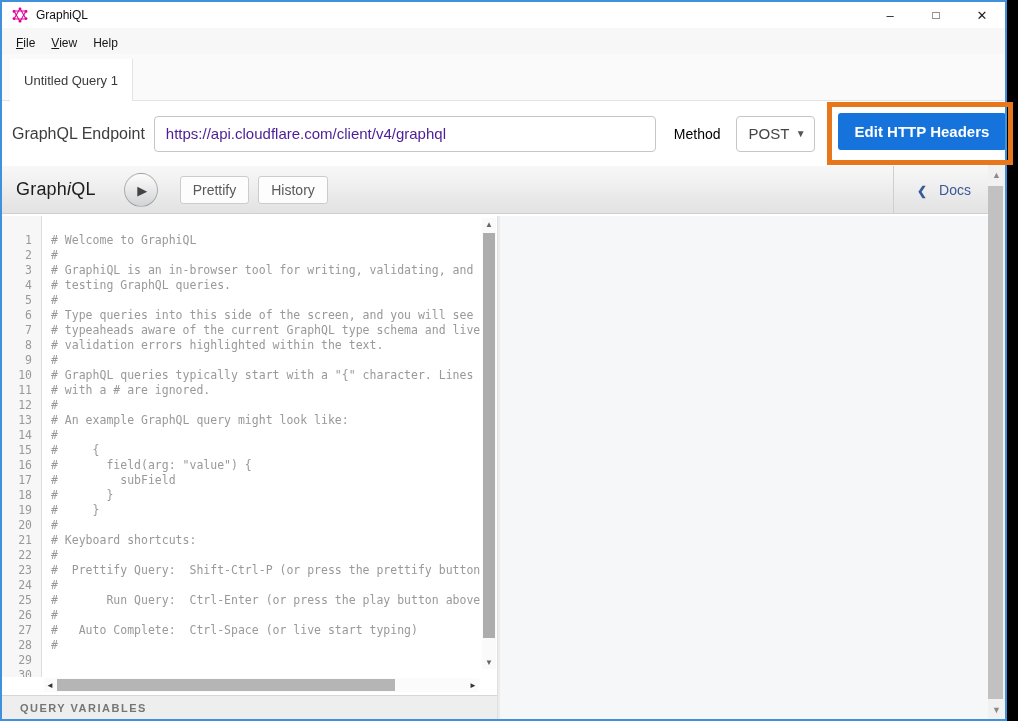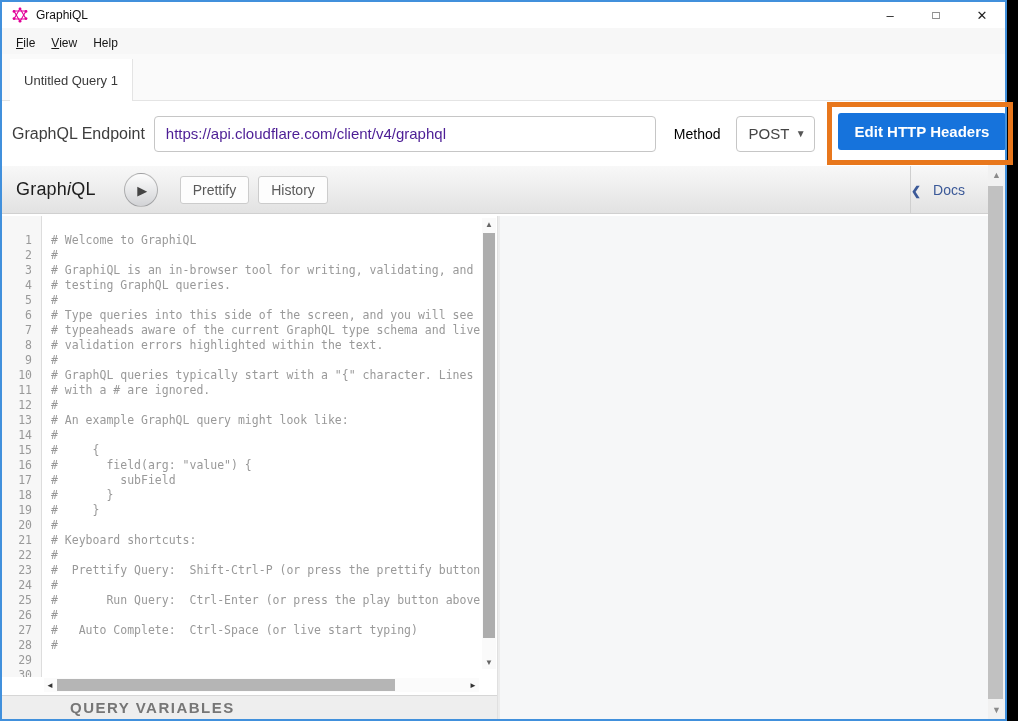--- a/index.html
+++ b/index.html
@@ -54,22 +54,22 @@
   .gql-logo { margin-left:14px; font-size:18px; color:#1d1d1d; font-weight:500; letter-spacing:.2px; }
   .gql-logo .it { font-style:italic; }
   .execute-btn { margin-left:28px; width:34px; height:34px; border-radius:17px;
                  border:1px solid rgba(0,0,0,.25); background:linear-gradient(#fdfdfd,#d2d3d6);
                  display:flex; align-items:center; justify-content:center; cursor:pointer; }
   .play-icon::before { content:"▶"; font-size:13px; color:#444; margin-left:3px; }
   .tb-btn { height:28px; padding:0 12px; margin-left:9px; background:#fdfdfd;
             border:1px solid #ccc; border-radius:3px; font-size:14px; color:#5a5a5a;
             font-family:"Liberation Sans", sans-serif; cursor:pointer; }
   .tb-btn.prettify { margin-left:22px; }
-  .docs-box { position:absolute; right:17px; top:0; bottom:0; width:78px;
-              border-left:1px solid #cfcfcf; display:flex; align-items:center; justify-content:flex-start;
+  .docs-box { position:absolute; right:34px; top:0; bottom:0; width:78px;
+              border-left:1px solid #cfcfcf; display:flex; align-items:center; justify-content:flex-end;
               color:#3b5998; font-size:14px; cursor:pointer;gap:6px; }
   .docs-chevron::before { content:"❮"; font-size:12px; font-weight:bold; margin-right:6px; }
 
   
   .main { position:absolute; left:0; top:214px; bottom:0; right:0; display:flex; }
   .query-pane { width:495px; display:flex; flex-direction:column; background:#fff; }
   .pane-divider { width:3px; background:#ececec; border-left:1px solid #e0e0e0; }
   .result-pane { flex:1; background:#f6f7f8; }
 
   .editor { position:relative; flex:1; overflow:hidden; }
@@ -88,21 +88,21 @@
               justify-content:center; font-size:8px; color:#666; }
   .sb-arrow.up { top:0; } .sb-arrow.down { bottom:0; }
 
   .ed-hscroll { position:absolute; left:42px; right:18px; bottom:3px; height:14px; background:#fbfbfb; }
   .ed-hscroll .thumb { position:absolute; top:1px; bottom:1px; left:13px; width:338px; background:#b5b5b5; }
   .hs-arrow { position:absolute; top:0; bottom:0; width:12px; display:flex; align-items:center;
               justify-content:center; font-size:8px; color:#333; }
   .hs-arrow.left { left:0; } .hs-arrow.right { right:0; }
 
   .varbar { height:24px; background:#eee; border-top:1px solid #d6d6d6; display:flex; align-items:center; }
-  .varbar .vtitle { margin-left:68px; font-size:15px; font-weight:bold; letter-spacing:1.5px; color:#767676; }
+  .varbar .vtitle { margin-left:18px; font-size:11px; font-weight:bold; letter-spacing:1.5px; color:#767676; }
 
   
   .outer-scrollbar { position:absolute; right:0; top:162px; bottom:0; width:17px; background:#f1f1f1; z-index:6; }
   .outer-scrollbar .o-arrow { position:absolute; left:0; right:0; height:17px; display:flex;
               align-items:center; justify-content:center; font-size:9px; color:#8a8a8a; background:#f1f1f1; }
   .outer-scrollbar .o-arrow.up { top:2px; } .outer-scrollbar .o-arrow.down { bottom:1px; }
   .outer-scrollbar .o-thumb { position:absolute; left:0; width:15px; top:22px; bottom:20px; background:#c1c1c1; }
 
   
   .annotation-box { position:absolute; left:827px; top:102px; width:186px; height:63px;

